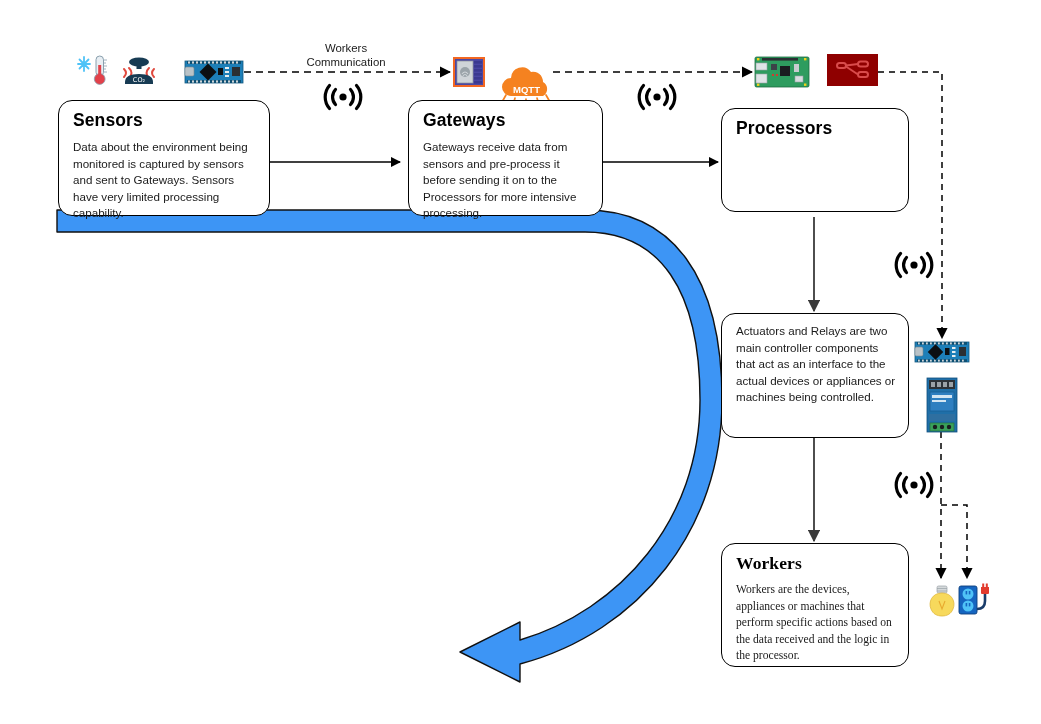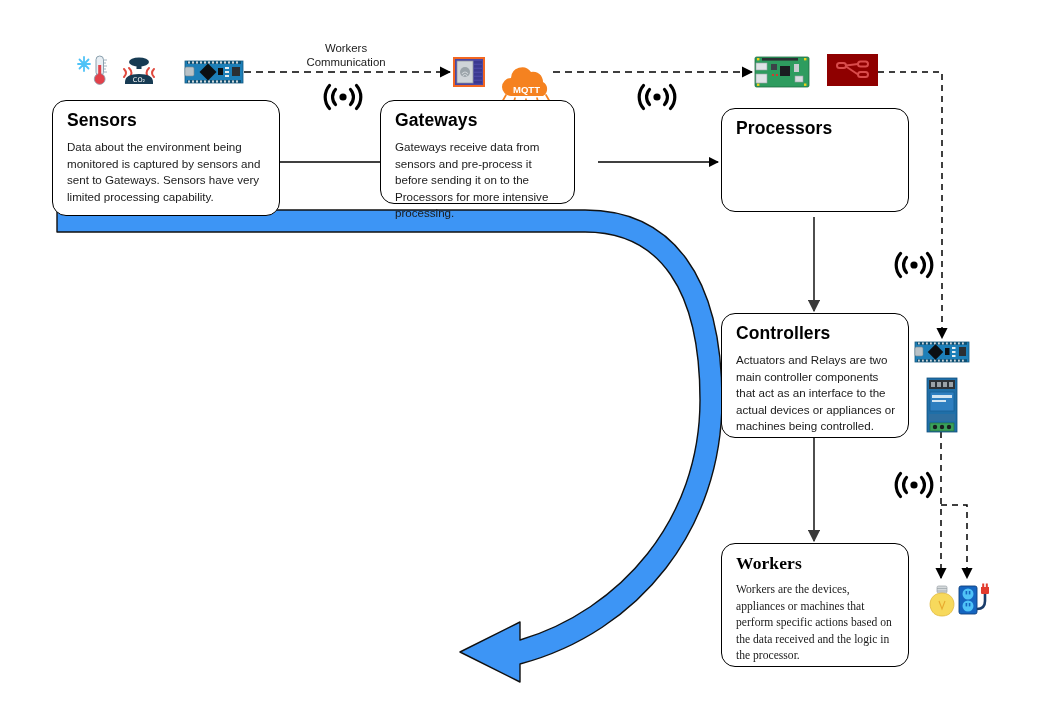--- a/index.html
+++ b/index.html
@@ -428,36 +428,35 @@
         <rect x="8.6" y="20" width="1.6" height="3.4"></rect>
         <rect x="11.8" y="20" width="1.6" height="3.4"></rect>
       </g>
       <path d="M20 26 Q 28 26 28 18 L 28 10" fill="none" stroke="#1a3d6b" stroke-width="2.6"></path>
       <path d="M25 4 L25 10 L31 10 L31 4
                M26.2 0.5 L26.2 4
                M29.8 0.5 L29.8 4" fill="#e23b2e" stroke="#e23b2e" stroke-width="2" stroke-linejoin="round"></path>
     </svg>
   </div>
 
-  <div class="stage-box" style="left:52px; top:100px; width:228px; height:116px;">
+  <div class="stage-box" style="left:58px; top:100px; width:212px; height:116px;">
     <div class="stage-title">Sensors</div>
     <div class="stage-desc">Data about the environment being monitored is captured by sensors and sent to Gateways. Sensors have very limited processing capability.</div>
   </div>
 
-  <div class="stage-box" style="left:380px; top:100px; width:195px; height:104px;">
+  <div class="stage-box" style="left:408px; top:100px; width:195px; height:116px;">
     <div class="stage-title">Gateways</div>
     <div class="stage-desc">Gateways receive data from sensors and pre-process it before sending it on to the Processors for more intensive processing.</div>
   </div>
 
   <div class="stage-box" style="left:721px; top:108px; width:188px; height:104px;">
     <div class="stage-title">Processors</div>
   </div>
 
   <div class="stage-box" style="left:721px; top:313px; width:188px; height:125px;">
-    <div class="stage-title">Controllers</div>
     <div class="stage-desc">Actuators and Relays are two main controller components that act as an interface to the actual devices or appliances or machines being controlled.</div>
   </div>
 
   <div class="stage-box" style="left:721px; top:543px; width:188px; height:124px;font-family:Liberation Serif, serif;">
     <div class="stage-title">Workers</div>
     <div class="stage-desc">Workers are the devices, appliances or machines that perform specific actions based on the data received and the logic in the processor.</div>
   </div>
 
 </div>
 

